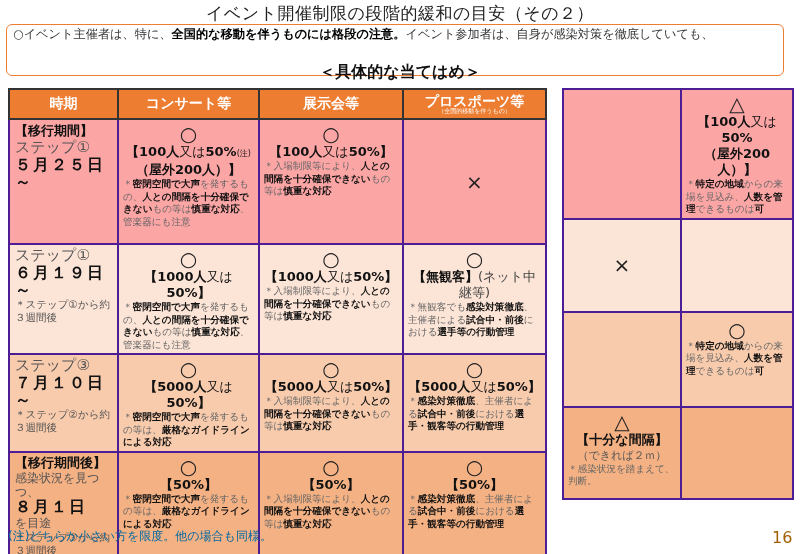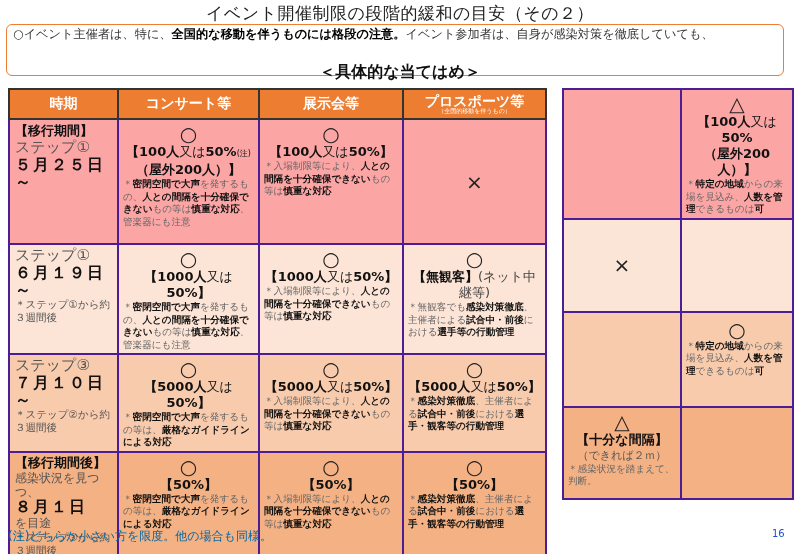--- a/index.html
+++ b/index.html
@@ -32,21 +32,21 @@
   .cell { text-align:center; padding:3px 4px 2px; }
   .sym { display:block; font-size:20px; line-height:20px; color:#222; margin-top:1px; }
   .limit { display:block; font-size:13px; font-weight:bold; line-height:16px; color:#111; }
   .limit .light { font-weight:normal; }
   .limit .tiny { font-size:8px; font-weight:normal; }
   .limit .net { font-size:13px; font-weight:normal; color:#444; }
   .desc { display:block; text-align:left; font-size:9.6px; line-height:12.5px; color:#666; }
   .desc b { color:#111; }
   .center-x { text-align:center; vertical-align:middle; font-size:20px; color:#222; }
   .footnote { position:absolute; left:8px; top:528px; font-size:12px; color:#0369a1; }
-  .pagenum { position:absolute; left:772px; top:528px; font-size:10px; color:#1d4ed8; }
+  .pagenum { position:absolute; left:772px; top:528px; font-size:16px; color:#a16207; }
   .r1 td, td.r1 { height:118px; }
 </style>
 </head>
 <body>
 
 <div class="title">イベント開催制限の段階的緩和の目安（その２）</div>
 
 <div class="notice">
   <div><span>○イベント主催者は、特に、</span><b>全国的な移動を伴うものには格段の注意。</b><span>イベント参加者は、自身が感染対策を徹底していても、</span></div>
 </div>

